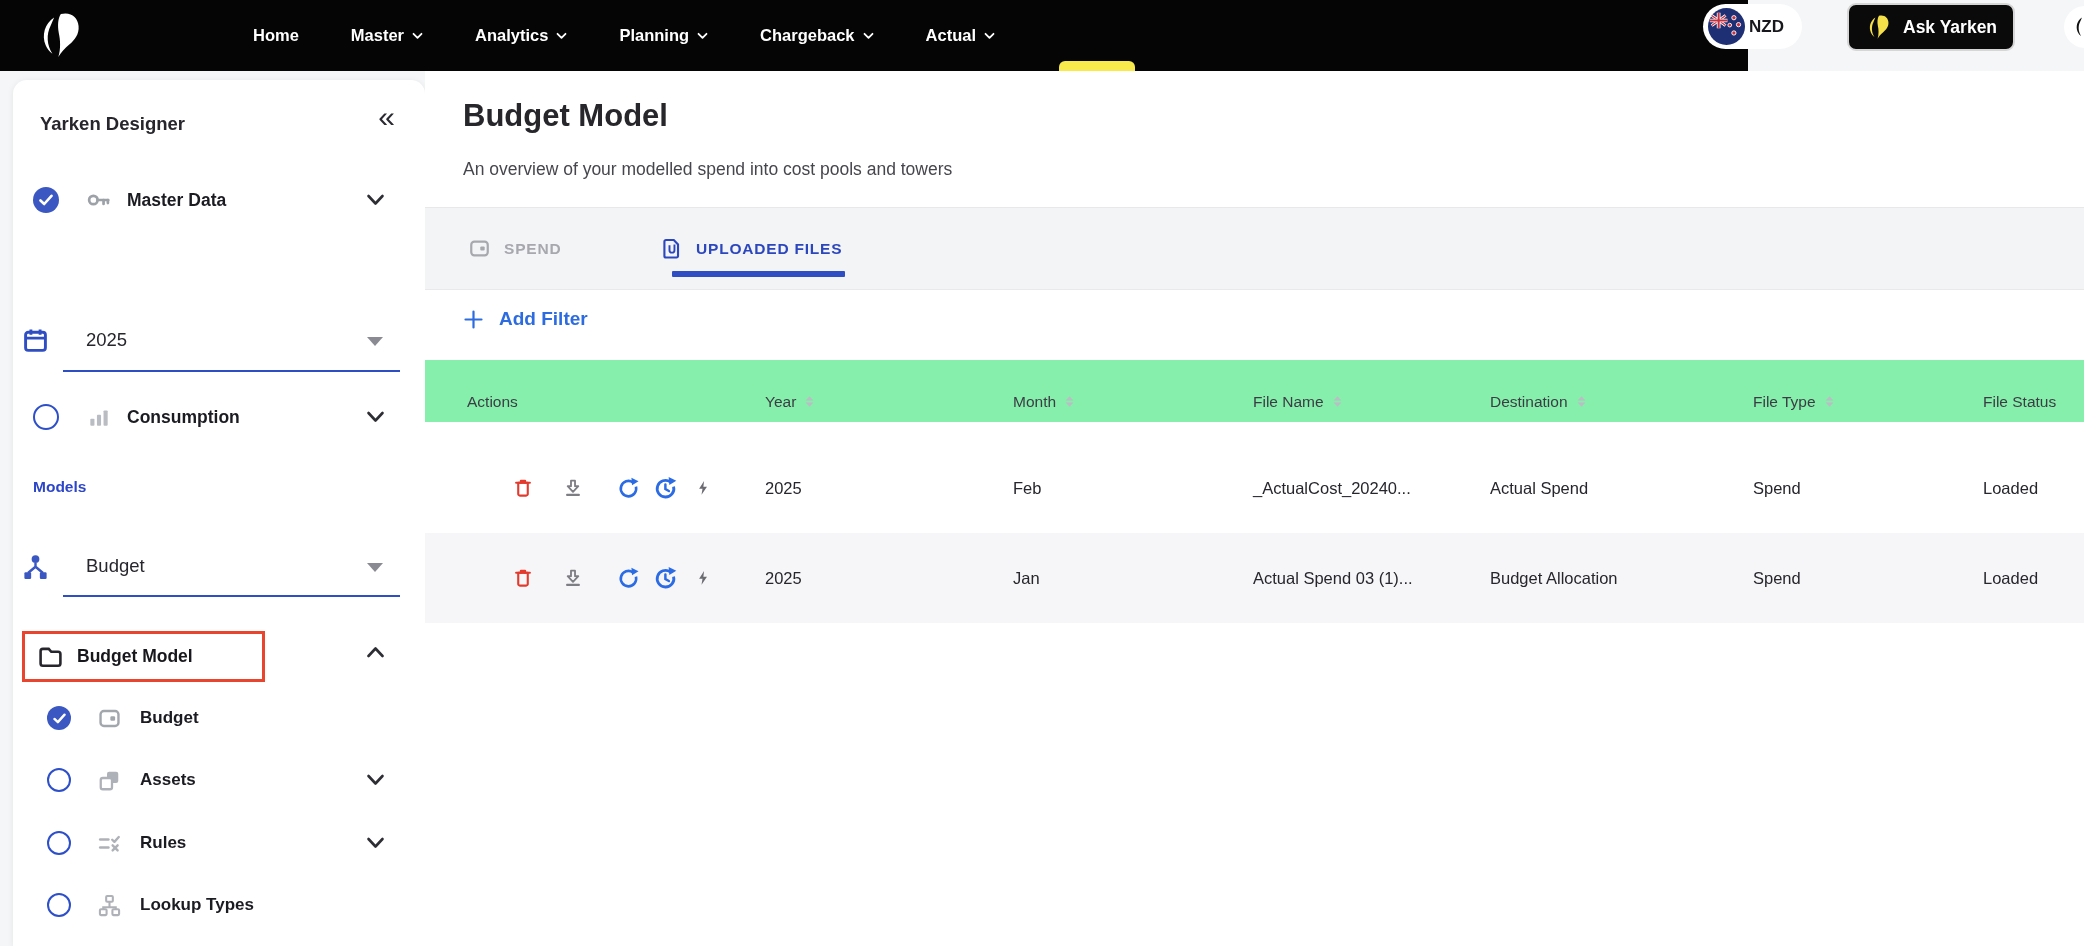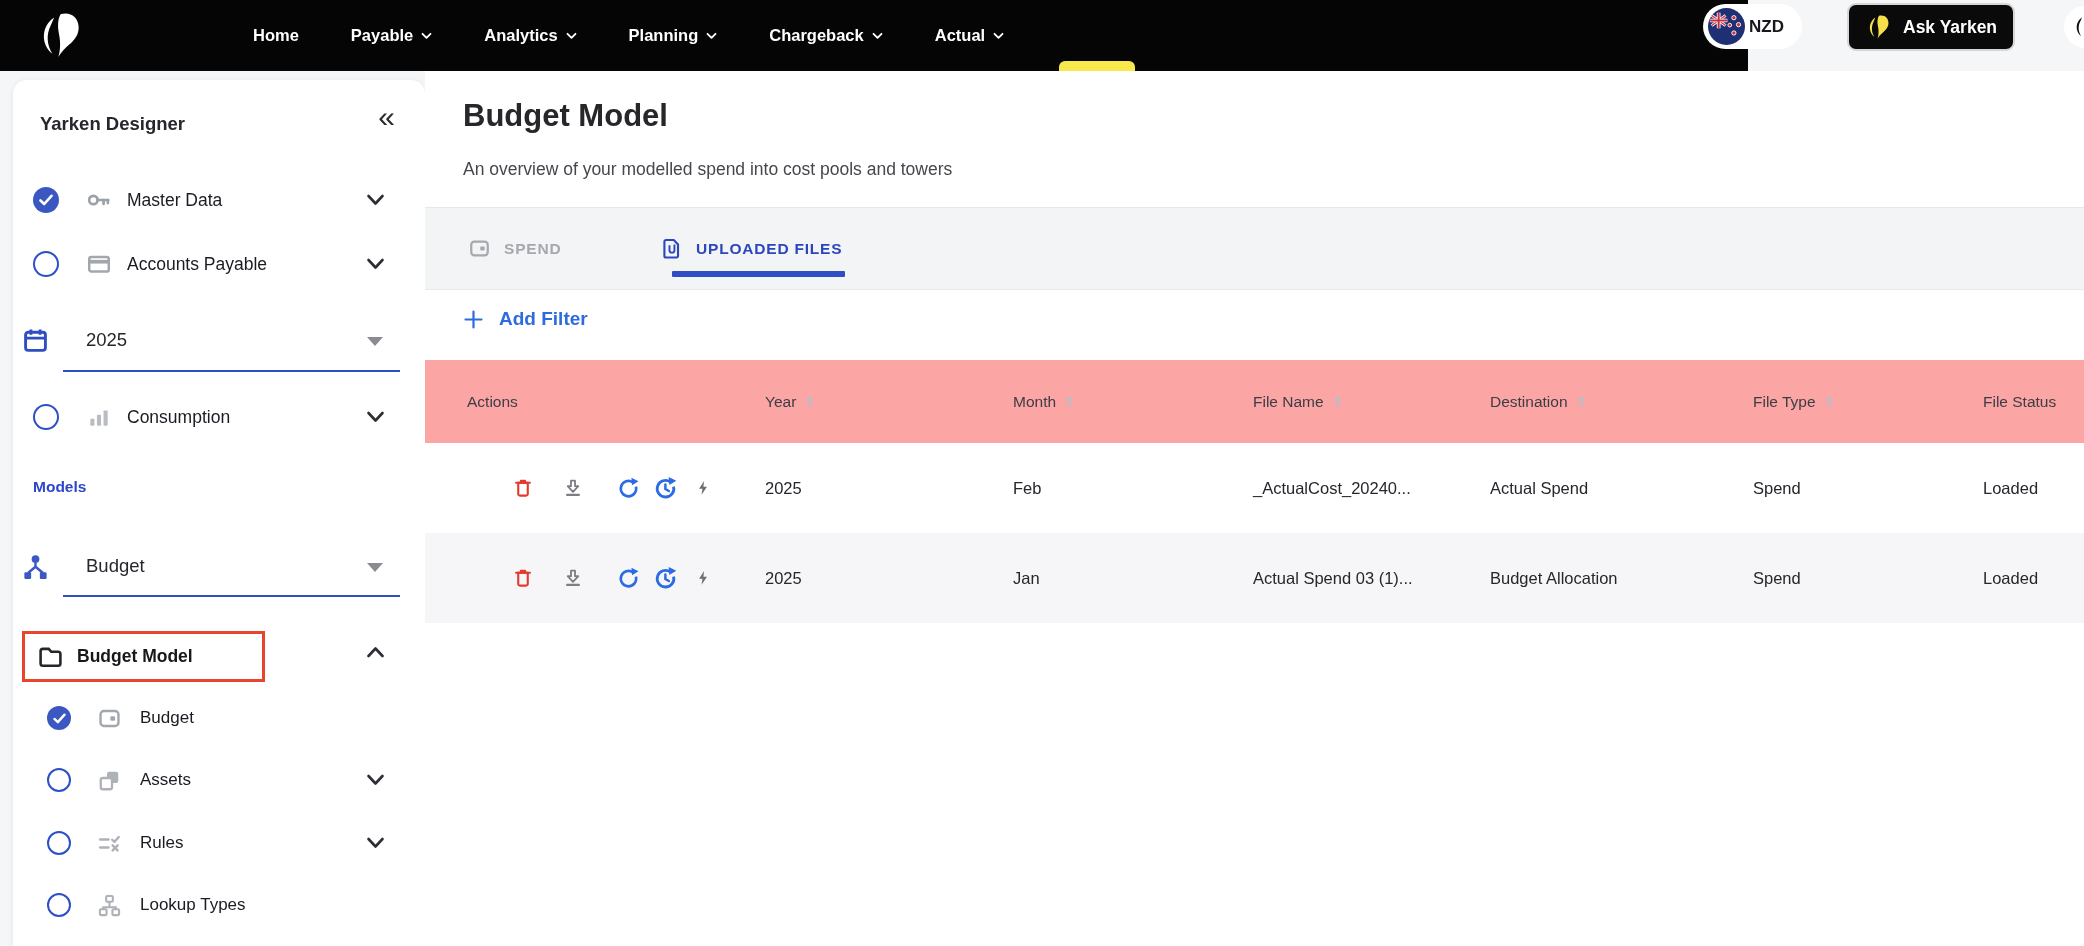--- a/index.html
+++ b/index.html
@@ -25,21 +25,21 @@
   
   .page-strip { position:absolute; left:0; top:71px; width:2084px; height:9px; background:#f5f6f8; }
   .sidebar { position:absolute; left:13px; top:80px; width:412px; height:866px; background:#fff; border-radius:14px 14px 0 0; box-shadow:0 1px 6px rgba(0,0,0,.08); }
   .sb-title { position:absolute; left:27px; top:33px; font-size:18.5px; font-weight:700; color:#26262c; }
   .sb-collapse { position:absolute; right:30px; top:22px; font-size:30px; line-height:1; color:#2a2a31; cursor:pointer; font-weight:400; }
   .srow { position:absolute; left:0; width:100%; height:50px; display:flex; align-items:center; cursor:pointer; }
   .chk { width:26px; height:26px; border-radius:50%; background:#3a57c2; display:flex; align-items:center; justify-content:center; flex:0 0 auto; cursor:pointer; }
   .chk.empty { background:#fff; border:2.6px solid #2d4fc9; }
   .srow .chk { margin-left:20px; }
   .srow .ic { margin-left:26px; width:28px; height:28px; display:flex; align-items:center; justify-content:center; }
-  .srow .lbl { margin-left:14px; font-size:17.5px; font-weight:400; color:#1b1b22; white-space:nowrap; }
+  .srow .lbl { margin-left:14px; font-size:17.5px; font-weight:700; color:#1b1b22; white-space:nowrap; }
   .chev { position:absolute; right:40px; top:50%; transform:translateY(-50%); display:flex; }
   .selrow { position:absolute; left:0; width:100%; height:54px; display:flex; align-items:center; cursor:pointer; }
   .selrow .ic { margin-left:7px; width:30px; height:30px; display:flex; align-items:center; justify-content:center; }
   .selrow .val { margin-left:36px; font-size:18.5px; font-weight:500; color:#26262c; }
   .caret { position:absolute; right:42px; top:50%; margin-top:-3px; width:0; height:0; border-left:8px solid transparent; border-right:8px solid transparent; border-top:9px solid #8a8a92; }
   .sel-underline { position:absolute; left:50px; width:337px; height:2px; background:#2f4ec4; }
   .section-label { position:absolute; left:20px; top:398px; font-size:15.5px; font-weight:700; color:#2d46c8; }
   .bm-box { position:absolute; left:9px; top:551px; width:243px; height:51px; border:3px solid #e8442e; display:flex; align-items:center; cursor:pointer; background:#fff; }
   .bm-box .ic { margin-left:11px; width:28px; height:28px; display:flex; align-items:center; justify-content:center; }
   .bm-box .lbl { margin-left:13px; font-size:17.5px; font-weight:700; color:#17171c; white-space:nowrap; }
@@ -52,21 +52,21 @@
   .content { position:absolute; left:425px; top:71px; width:1659px; height:875px; background:#fff; overflow:hidden; }
   .page-title { position:absolute; left:38px; top:27px; font-size:31px; font-weight:700; color:#26262b; }
   .page-subtitle { position:absolute; left:38px; top:88px; font-size:17.5px; font-weight:400; color:#46464d; }
   .tabstrip { position:absolute; left:0; top:136px; width:100%; height:83px; background:#f3f4f6; border-top:1px solid #e8e8eb; border-bottom:1px solid #e9e9ec; }
   .tab { position:absolute; top:0; height:100%; display:flex; align-items:center; gap:13px; font-size:15.5px; font-weight:700; letter-spacing:.8px; cursor:pointer; }
   .tab.spend { left:43px; color:#a7a7ae; }
   .tab.uploaded { left:235px; color:#2c46be; }
   .tab-underline { position:absolute; left:247px; bottom:12px; width:173px; height:6px; background:#2f4ec4; border-radius:1px; }
   .add-filter { position:absolute; left:38px; top:230px; height:36px; display:flex; align-items:center; gap:15px; cursor:pointer; }
   .add-filter .lbl { font-size:19px; font-weight:700; color:#2d6ce0; }
-  .thead { position:absolute; left:0; top:289px; width:100%; height:83px; background:#fca5a5; }
+  .thead { position:absolute; left:0; top:289px; width:100%; height:62px; background:#86efac; }
   .th { position:absolute; top:0; height:83px; display:flex; align-items:center; gap:7px; font-size:15.5px; font-weight:500; color:#3c3c44; white-space:nowrap; }
   .th.sortable { cursor:pointer; }
   .trow { position:absolute; left:0; width:100%; height:90px; }
   .trow.r0 { top:372px; background:#fff; }
   .trow.r1 { top:462px; background:#f6f6f8; }
   .td { position:absolute; top:0; height:90px; display:flex; align-items:center; font-size:16.5px; color:#26262c; white-space:nowrap; }
   .c-actions { left:42px; } .c-year { left:340px; } .c-month { left:588px; }
   .c-file { left:828px; } .c-dest { left:1065px; } .c-type { left:1328px; } .c-status { left:1558px; }
   .aicon { position:absolute; top:50%; transform:translateY(-50%); display:flex; cursor:pointer; }
   .ai-del { left:45px; } .ai-dl { left:95px; } .ai-re { left:149px; } .ai-reh { left:185px; } .ai-run { left:228px; }
@@ -81,21 +81,21 @@
       <svg width="52" height="54" viewBox="0 0 60 64">
         <path d="M23 10 C12 17 8 31 13 43 C14.8 47 17.5 50.5 21 53 C14.5 43 13.5 30 19 19.5 C20.2 17 21.5 13.5 23 10 Z" fill="#fff"></path>
         <path d="M31 6 C43 3 51 10 52 20 C53 30 47 37 41 42 C36 46 31.5 51 28 57 C31 47 30.5 37 28.5 28 C27 20 27.5 11 31 6 Z" fill="#fff"></path>
       </svg>
     </div>
     <div class="nav-items">
       <div class="nav-item">
           <span>Home</span>
         </div>
       <div class="nav-item">
-          <span>Payable</span>
+          <span>Master</span>
           <svg width="11" height="8" viewBox="0 0 11 8">
             <path d="M1.5 1.8 5.5 5.8 9.5 1.8" stroke="#fff" stroke-width="1.8" fill="none" stroke-linecap="round" stroke-linejoin="round"></path>
           </svg>
         </div>
       <div class="nav-item">
           <span>Analytics</span>
           <svg width="11" height="8" viewBox="0 0 11 8">
             <path d="M1.5 1.8 5.5 5.8 9.5 1.8" stroke="#fff" stroke-width="1.8" fill="none" stroke-linecap="round" stroke-linejoin="round"></path>
           </svg>
         </div>
@@ -175,35 +175,20 @@
           </svg>
         </span>
       <span class="lbl">Master Data</span>
       <span class="chev">
           <svg width="19" height="12" viewBox="0 0 19 12">
             <path d="M2.5 2 9.5 9.5 16.5 2" stroke="#2d2d34" stroke-width="2.6" fill="none" stroke-linecap="round" stroke-linejoin="round"></path>
           </svg>
         </span>
     </div>
 
-    <div class="srow" style="top:159px;">
-      <span class="chk empty"></span>
-      <span class="ic">
-          <svg width="26" height="26" viewBox="0 0 24 24">
-            <rect x="3" y="5.5" width="18" height="13.5" rx="2" fill="none" stroke="#a2a6ad" stroke-width="2.3"></rect>
-            <rect x="3.6" y="8.2" width="16.8" height="3.4" fill="#a2a6ad"></rect>
-          </svg>
-        </span>
-      <span class="lbl">Accounts Payable</span>
-      <span class="chev">
-          <svg width="19" height="12" viewBox="0 0 19 12">
-            <path d="M2.5 2 9.5 9.5 16.5 2" stroke="#2d2d34" stroke-width="2.6" fill="none" stroke-linecap="round" stroke-linejoin="round"></path>
-          </svg>
-        </span>
-    </div>
 
     <div class="selrow" style="top:233px;">
       <span class="ic">
           <svg width="29" height="29" viewBox="0 0 24 24">
             <rect x="3.8" y="5.2" width="16.4" height="15" rx="2.2" fill="none" stroke="#2f4ec4" stroke-width="2.4"></rect>
             <path d="M8.2 2.8v4.4 M15.8 2.8v4.4 M3.8 10h16.4" stroke="#2f4ec4" stroke-width="2.4"></path>
           </svg>
         </span>
       <span class="val">2025</span>
       <span class="caret"></span>

